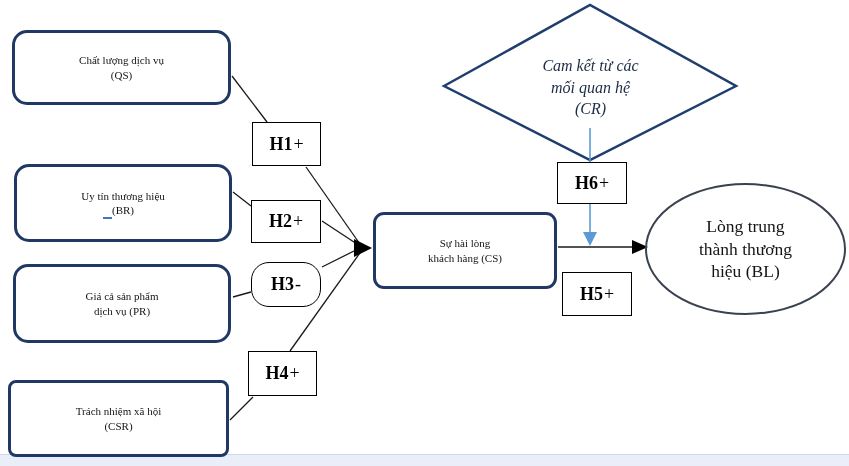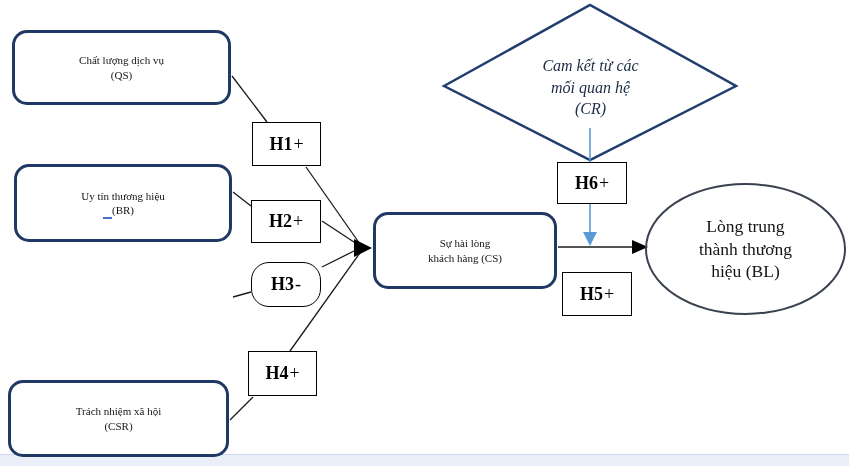--- a/index.html
+++ b/index.html
@@ -89,25 +89,27 @@
 
   <div id="footer-bar"></div>
 
   <div class="node" style="left:12px;top:30px;width:213px;height:69px;">Chất lượng dịch vụ
 (QS)</div>
 
   <div class="node" style="left:14px;top:164px;width:212px;height:72px;">Uy tín thương hiệu
 (BR)</div>
   <div id="spell-underline" style="left:103px;top:217px;"></div>
 
+  <div class="node" style="left:13px;top:264px;width:212px;height:73px;">Giá cả sản phẩm
+dịch vụ (PR)</div>
 
-  <div class="node" style="left:8px;top:380px;width:215px;height:71px;">Trách nhiệm xã hội
+  <div class="node" style="left:8px;top:380px;width:215px;height:71px;border-radius:8px;">Trách nhiệm xã hội
 (CSR)</div>
 
-  <div class="node" style="left:373px;top:212px;width:178px;height:71px;">Sự hài lòng
+  <div class="node" style="left:373px;top:212px;width:178px;height:71px;border-radius:11px;">Sự hài lòng
 khách hàng (CS)</div>
 
   <div id="diamond-label" style="left:498px;top:55px;width:185px;">Cam kết từ các
 mối quan hệ
 (CR)</div>
 
   <div id="bl-node" style="left:645px;top:183px;width:197px;height:128px;">Lòng trung
 thành thương
 hiệu (BL)</div>
 

